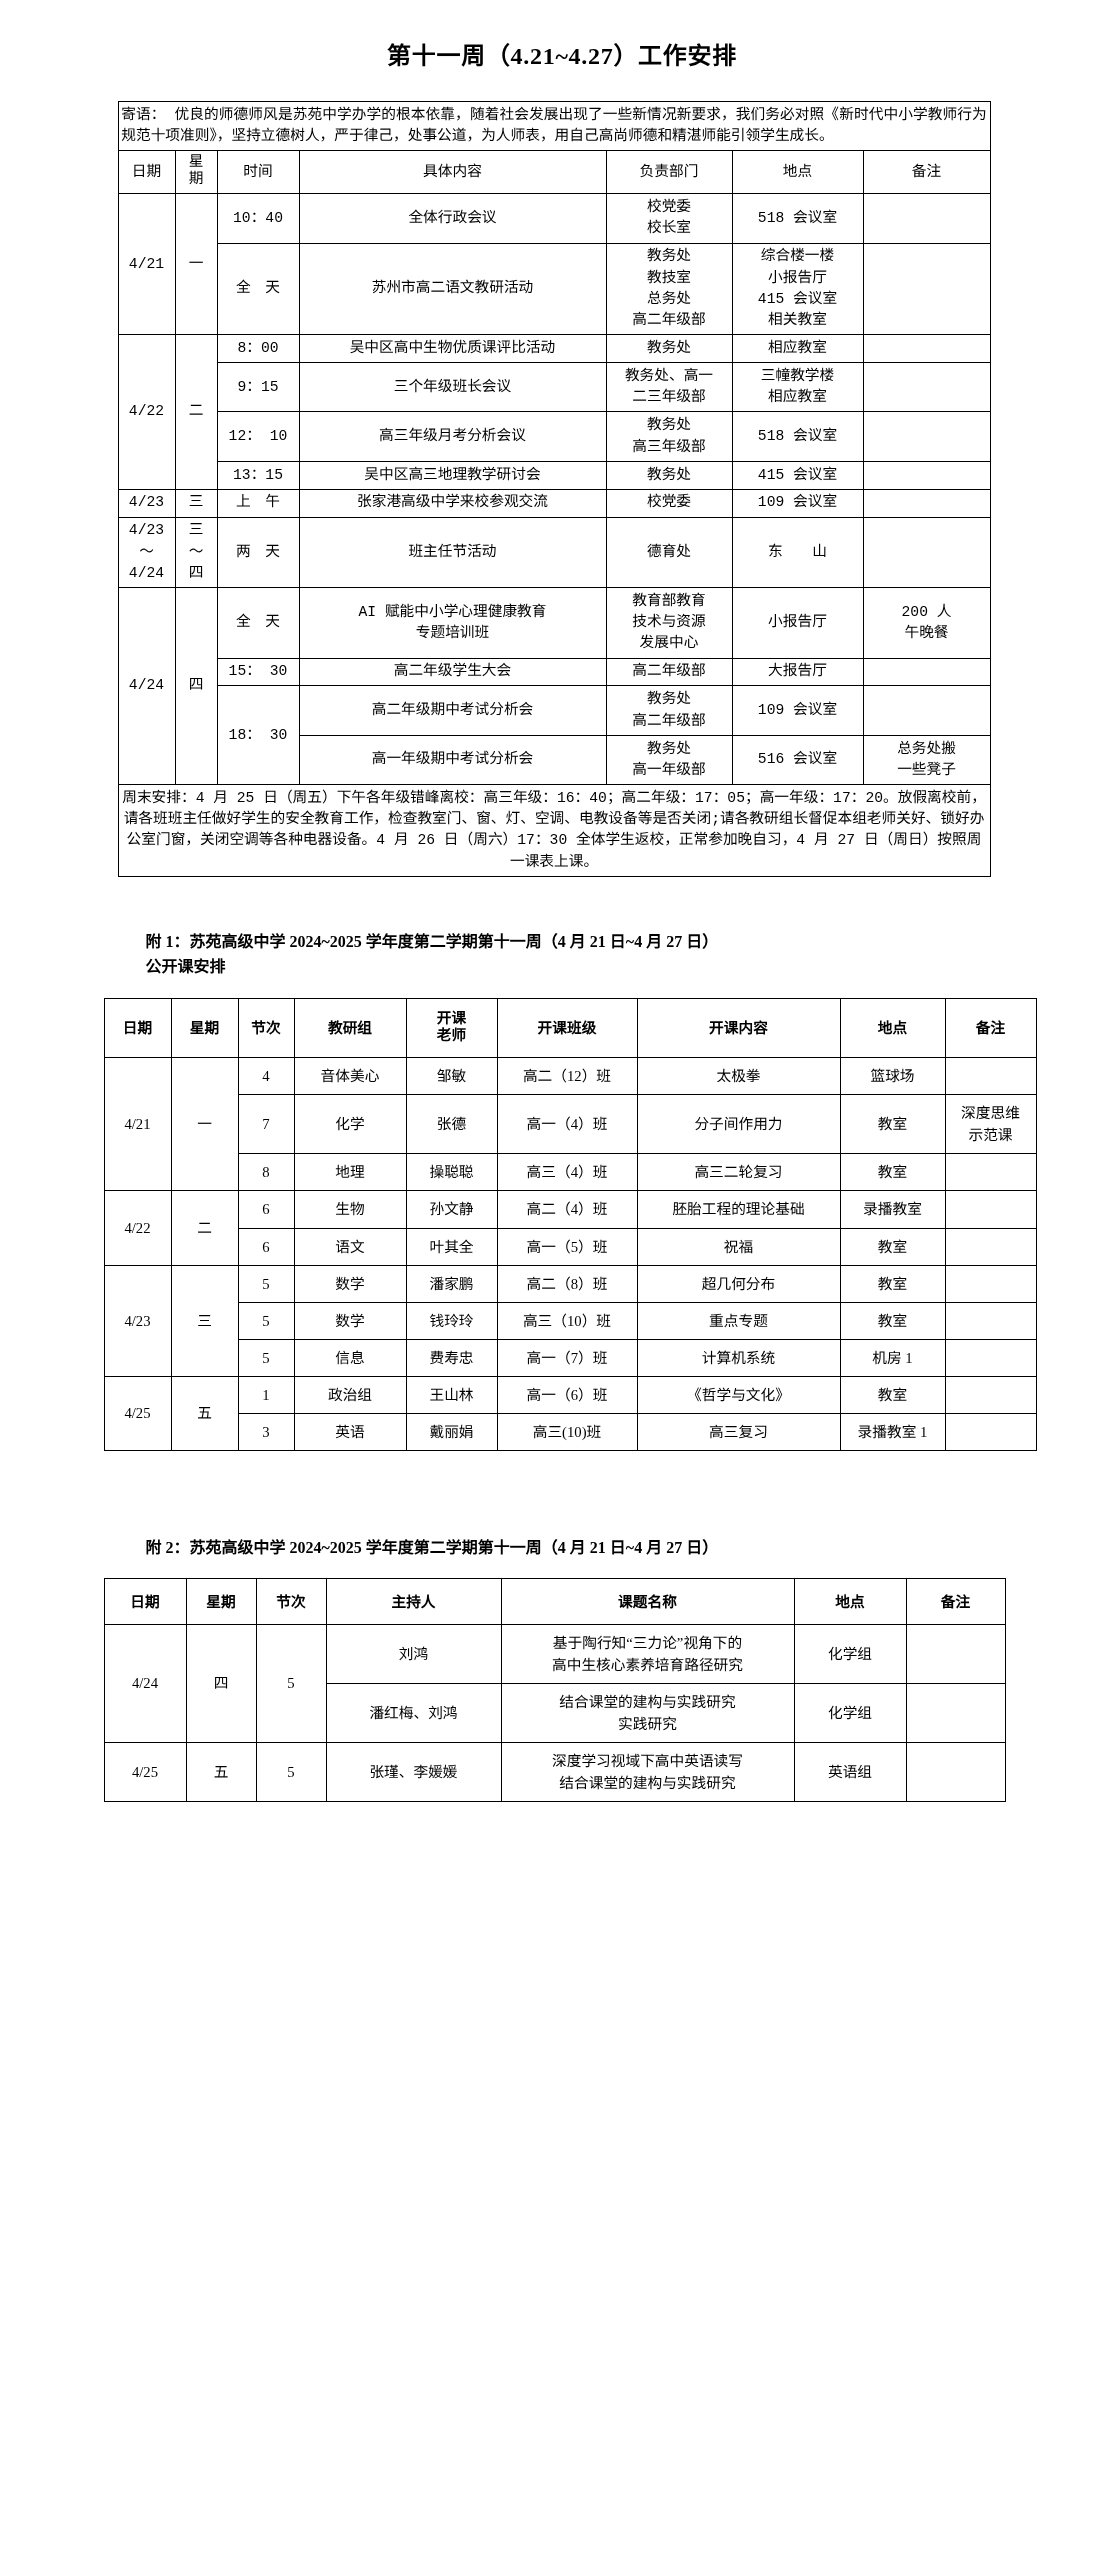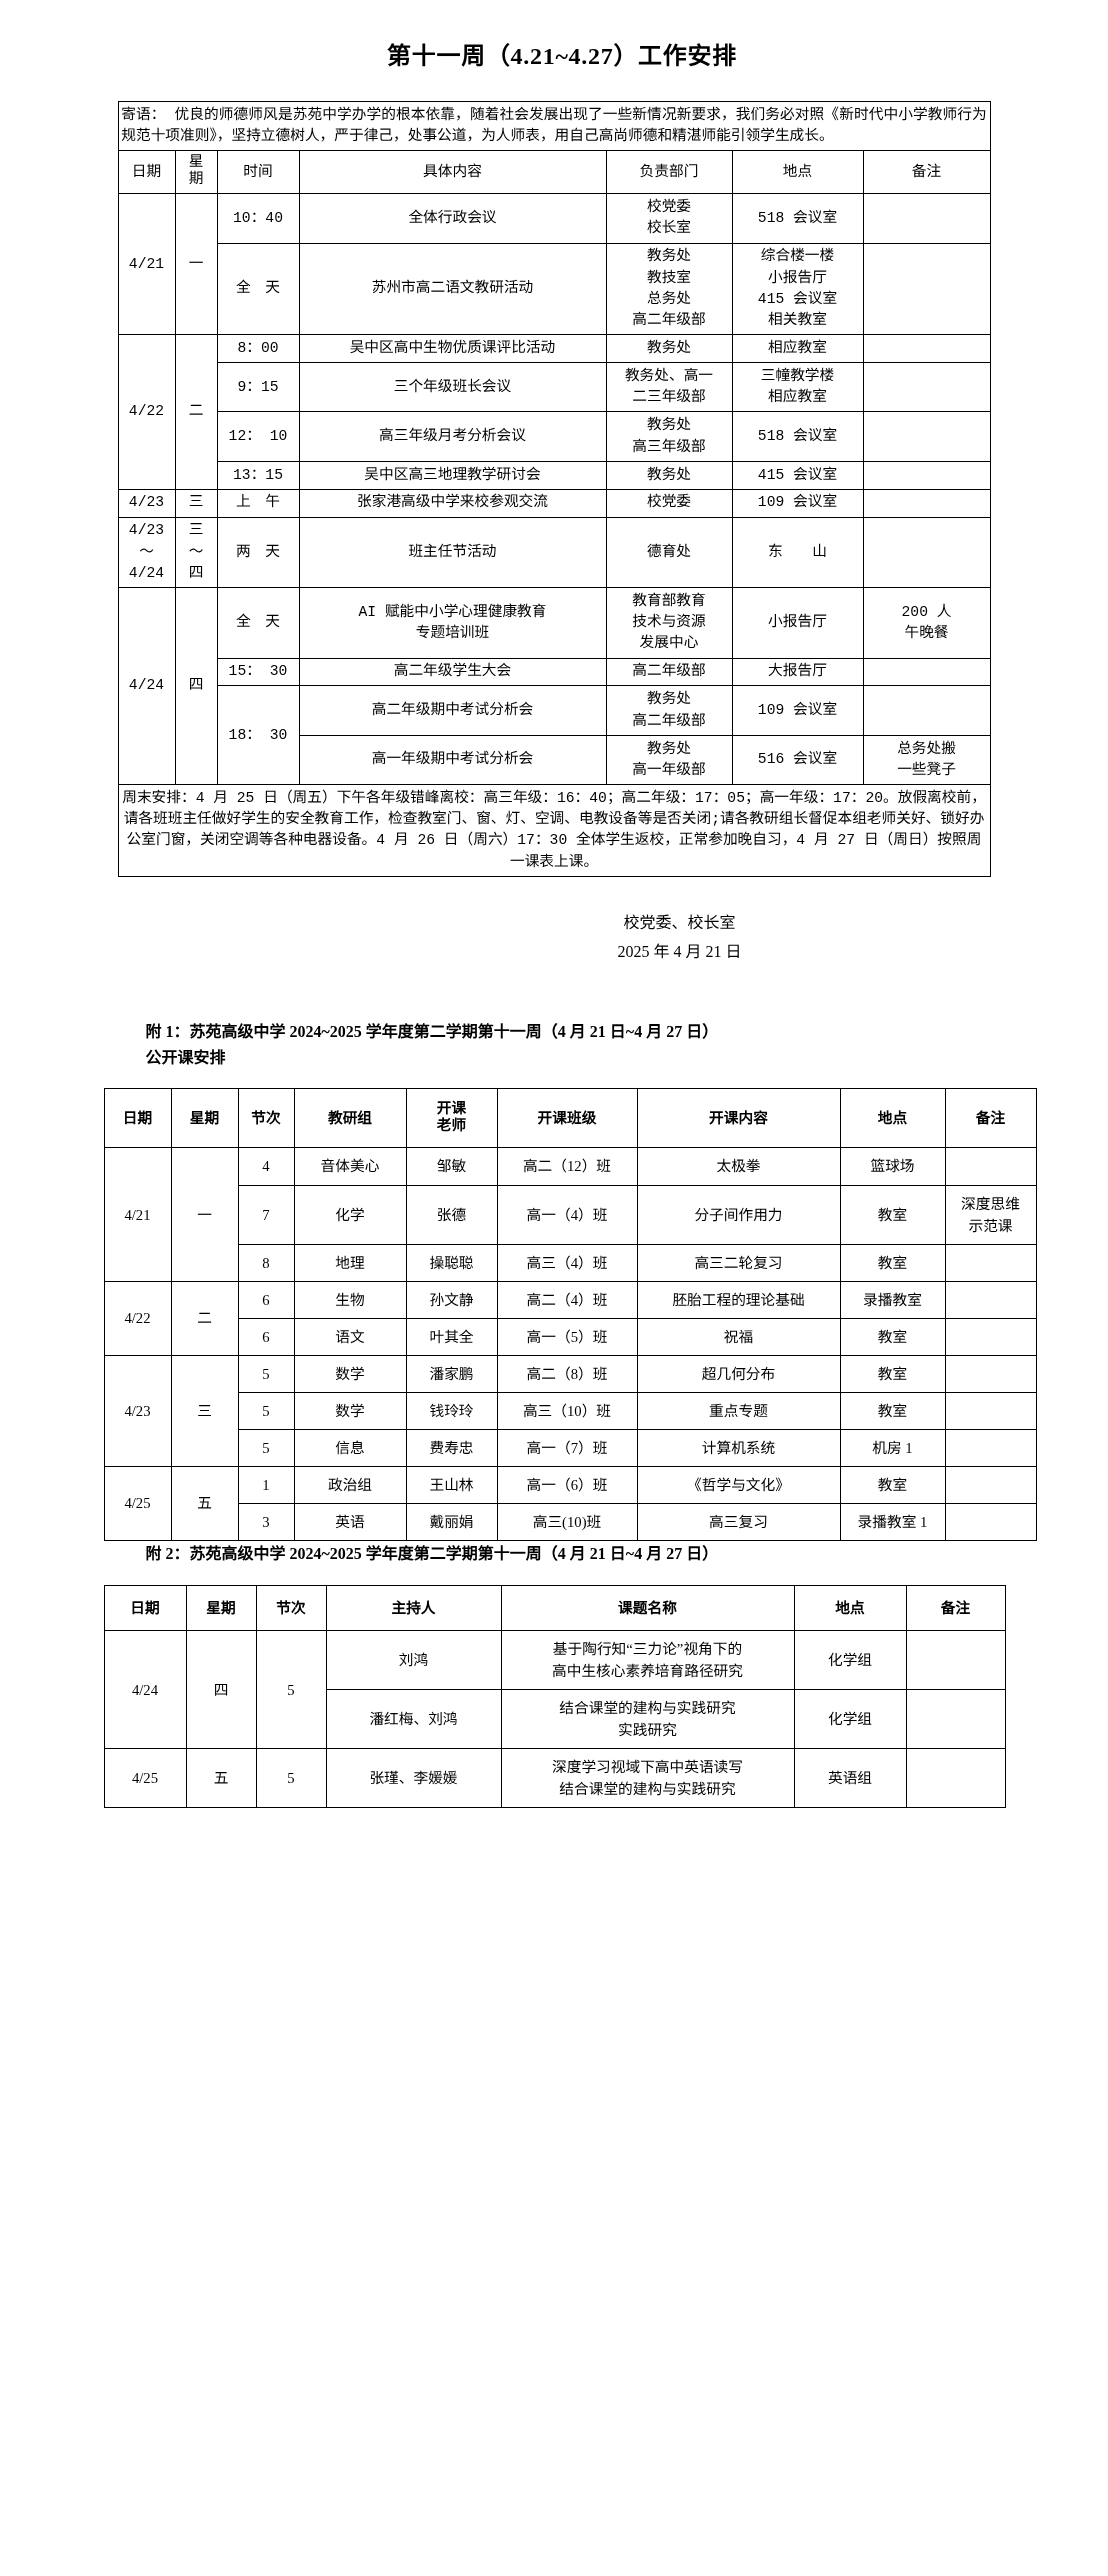--- a/index.html
+++ b/index.html
@@ -93,21 +93,21 @@
   .appendix-title {
     width: 873px;
     margin: 0 auto;
     font-size: 16px;
     font-weight: bold;
     line-height: 1.6;
     padding-left: 28px;
     box-sizing: border-box;
   }
   .appendix1-title { margin-top: 52px; }
-  .appendix2-title { }
+  .appendix2-title { margin-top: 84px; }
 
   .app-wrap {
     margin: 18px auto 0 auto;
     width: 901px;
   }
   table.app {
     border-collapse: collapse;
     width: 100%;
     table-layout: fixed;
     font-family: "Liberation Serif", "DejaVu Serif", serif;
@@ -309,24 +309,20 @@
             </td>
         </tr>
 
         <tr>
           <td colspan="7" class="note-cell">周末安排：4 月 25 日（周五）下午各年级错峰离校：高三年级：16：40；高二年级：17：05；高一年级：17：20。放假离校前，请各班班主任做好学生的安全教育工作，检查教室门、窗、灯、空调、电教设备等是否关闭;请各教研组长督促本组老师关好、锁好办公室门窗，关闭空调等各种电器设备。4 月 26 日（周六）17：30 全体学生返校，正常参加晚自习，4 月 27 日（周日）按照周一课表上课。</td>
         </tr>
       </tbody>
     </table>
   </div>
 
-  <div class="signature">
-    <div class="sig-line">校党委、校长室</div>
-    <div class="sig-line">2025 年 4 月 21 日</div>
-  </div>
 
   <div class="appendix-title appendix1-title">
     <div>附 1：苏苑高级中学 2024~2025 学年度第二学期第十一周（4 月 21 日~4 月 27 日）</div>
     <div>公开课安排</div>
   </div>
 
   <div class="app-wrap">
     <table class="app">
       <colgroup>
         <col style="width:67px">

